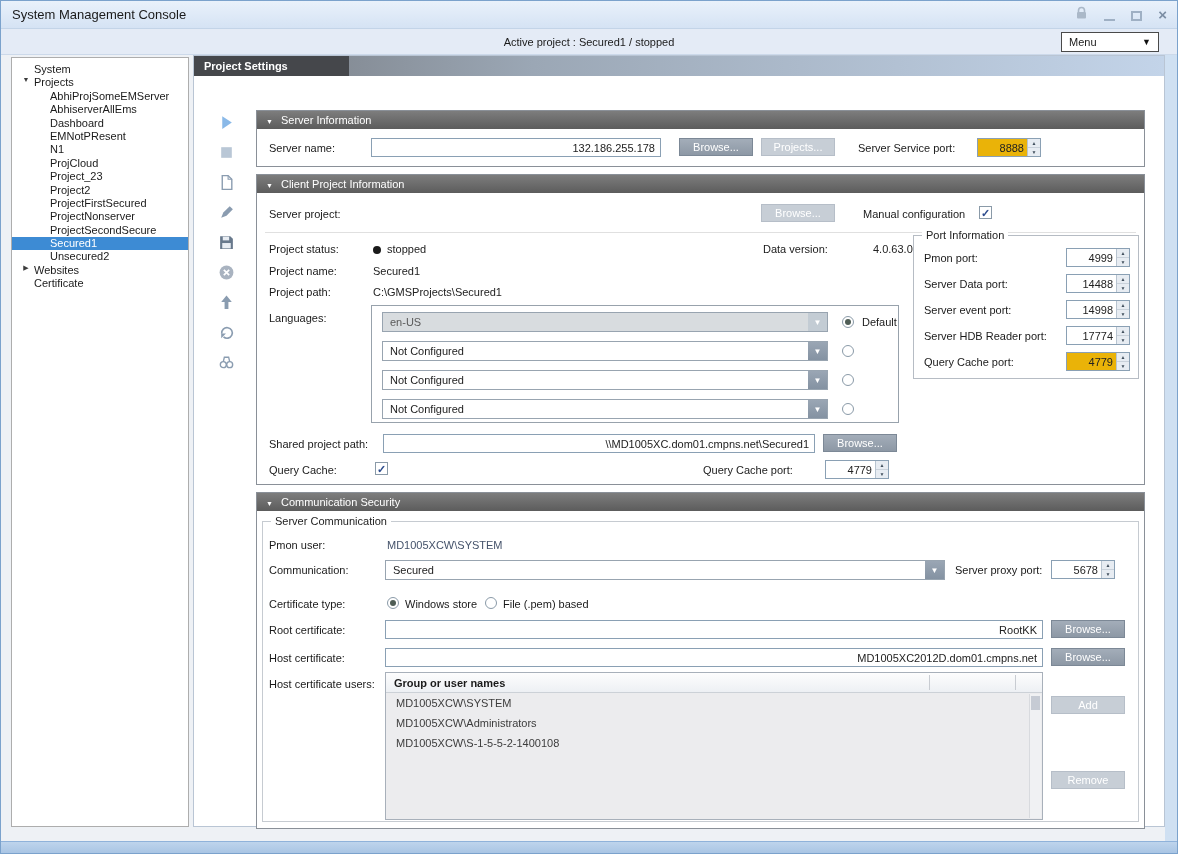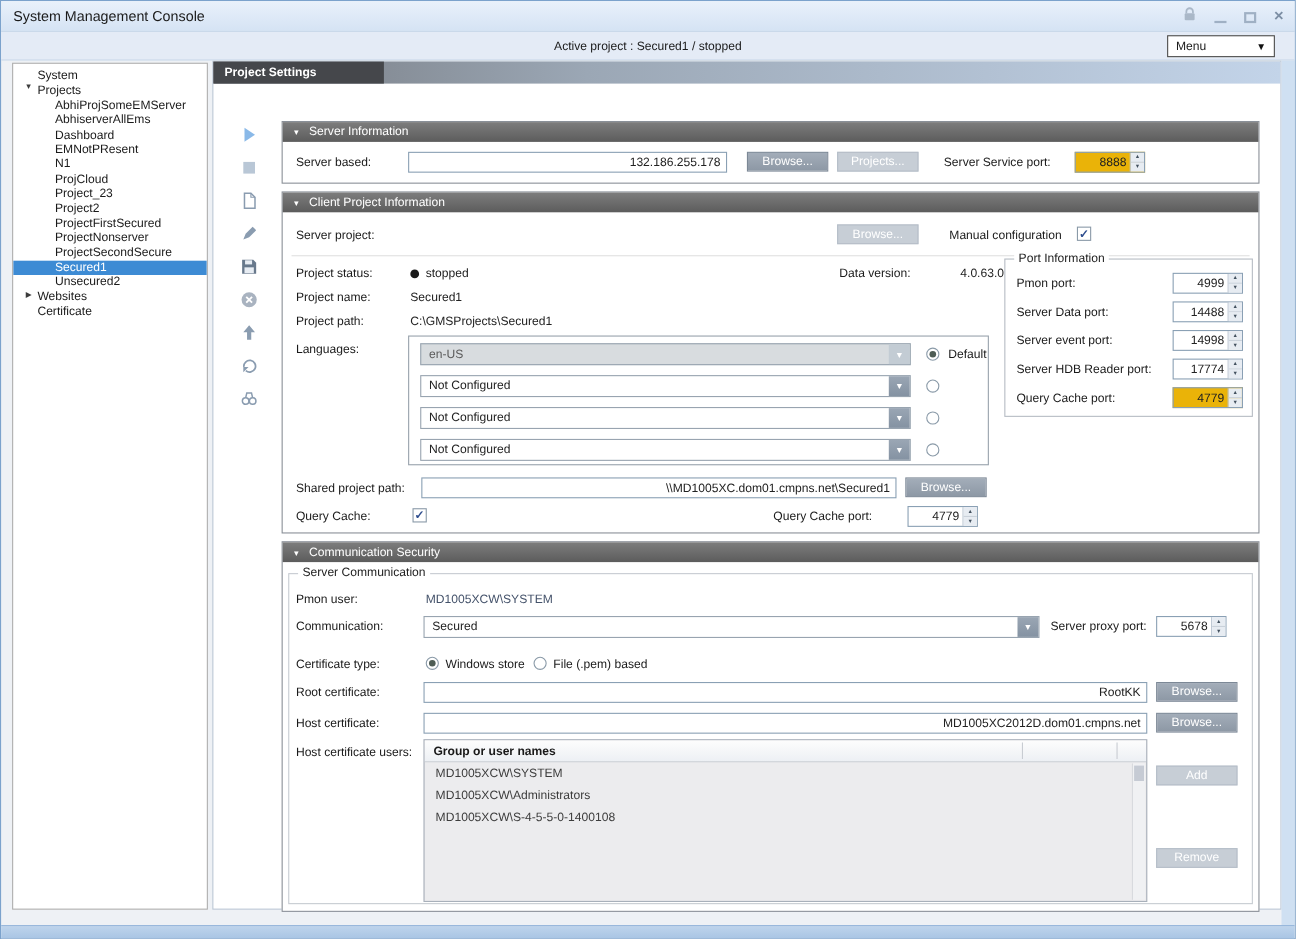--- a/index.html
+++ b/index.html
@@ -263,21 +263,21 @@
             <circle cx="5" cy="10" r="2.8" fill="none" stroke="#8a9cb0" stroke-width="1.3"></circle>
             <circle cx="11" cy="10" r="2.8" fill="none" stroke="#8a9cb0" stroke-width="1.3"></circle>
             <path d="M5 7.2L6 3h4l1 4.2" fill="none" stroke="#8a9cb0" stroke-width="1.3"></path>
           </svg></span>
     </div>
 
     <div class="section" style="top:54px; height:57px;">
       <div class="sec-header">
         <span class="sec-arrow">▼</span><span>Server Information</span>
       </div>
-      <span class="lbl" style="left:12px; top:31px;">Server based:</span>
+      <span class="lbl" style="left:12px; top:31px;">Server name:</span>
       <input class="txt" style="left: 114px; top: 27px; width: 290px;" value="132.186.255.178">
       <div class="btn" style="left:422px; top:27px;">Browse...</div>
       <div class="btn disabled" style="left:504px; top:27px;">Projects...</div>
       <span class="lbl" style="left:601px; top:31px;">Server Service port:</span>
       <span class="spin dis" style="left:720px; top:27px; width:64px;">
         <input value="8888" style="">
         <span class="arrows">
             <i>▲</i>
             <i>▼</i>
           </span>
@@ -455,21 +455,21 @@
       <span class="lbl" style="left:12px; top:185px;">Host certificate users:</span>
       <div class="userlist" style="left:128px; top:179px; width:658px; height:148px;">
         <div class="ul-header">
           <span>Group or user names</span>
           <span class="ul-colsep" style="right:112px;"></span>
           <span class="ul-colsep" style="right:26px;"></span>
         </div>
         <div>
             <div class="ul-row">MD1005XCW\SYSTEM</div>
             <div class="ul-row">MD1005XCW\Administrators</div>
-            <div class="ul-row">MD1005XCW\S-4-5-5-0-1400108</div>
+            <div class="ul-row">MD1005XCW\S-1-5-5-2-1400108</div>
           </div>
         <div class="ul-scroll">
             <div class="ul-thumb"></div>
           </div>
       </div>
       <div class="btn disabled" style="left:794px; top:203px;">Add</div>
       <div class="btn disabled" style="left:794px; top:278px;">Remove</div>
     </div>
   </div>
 

